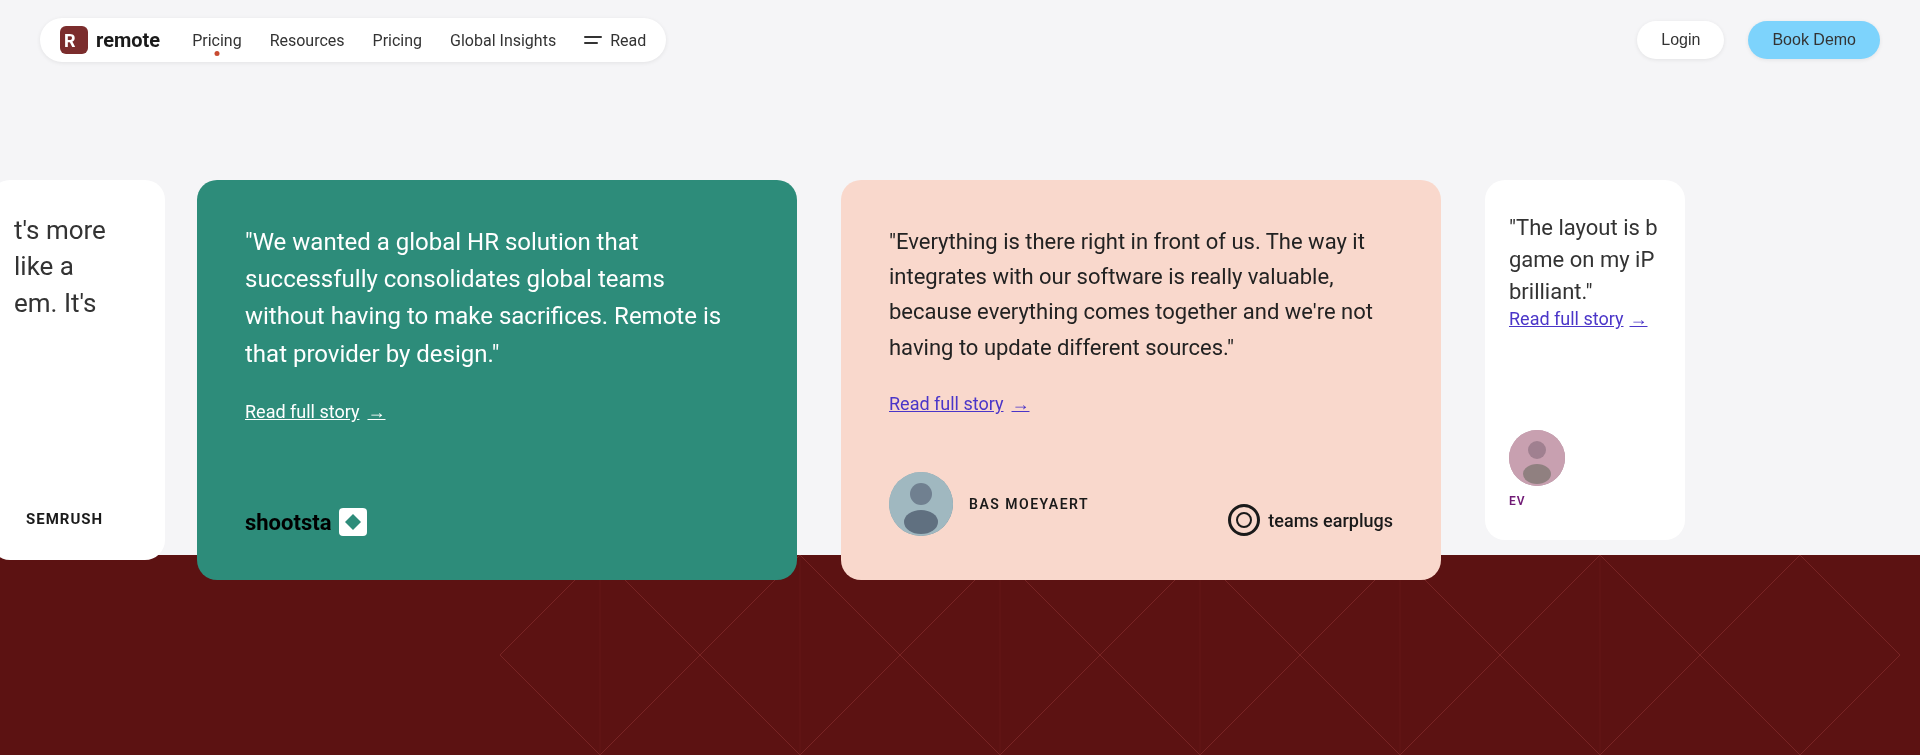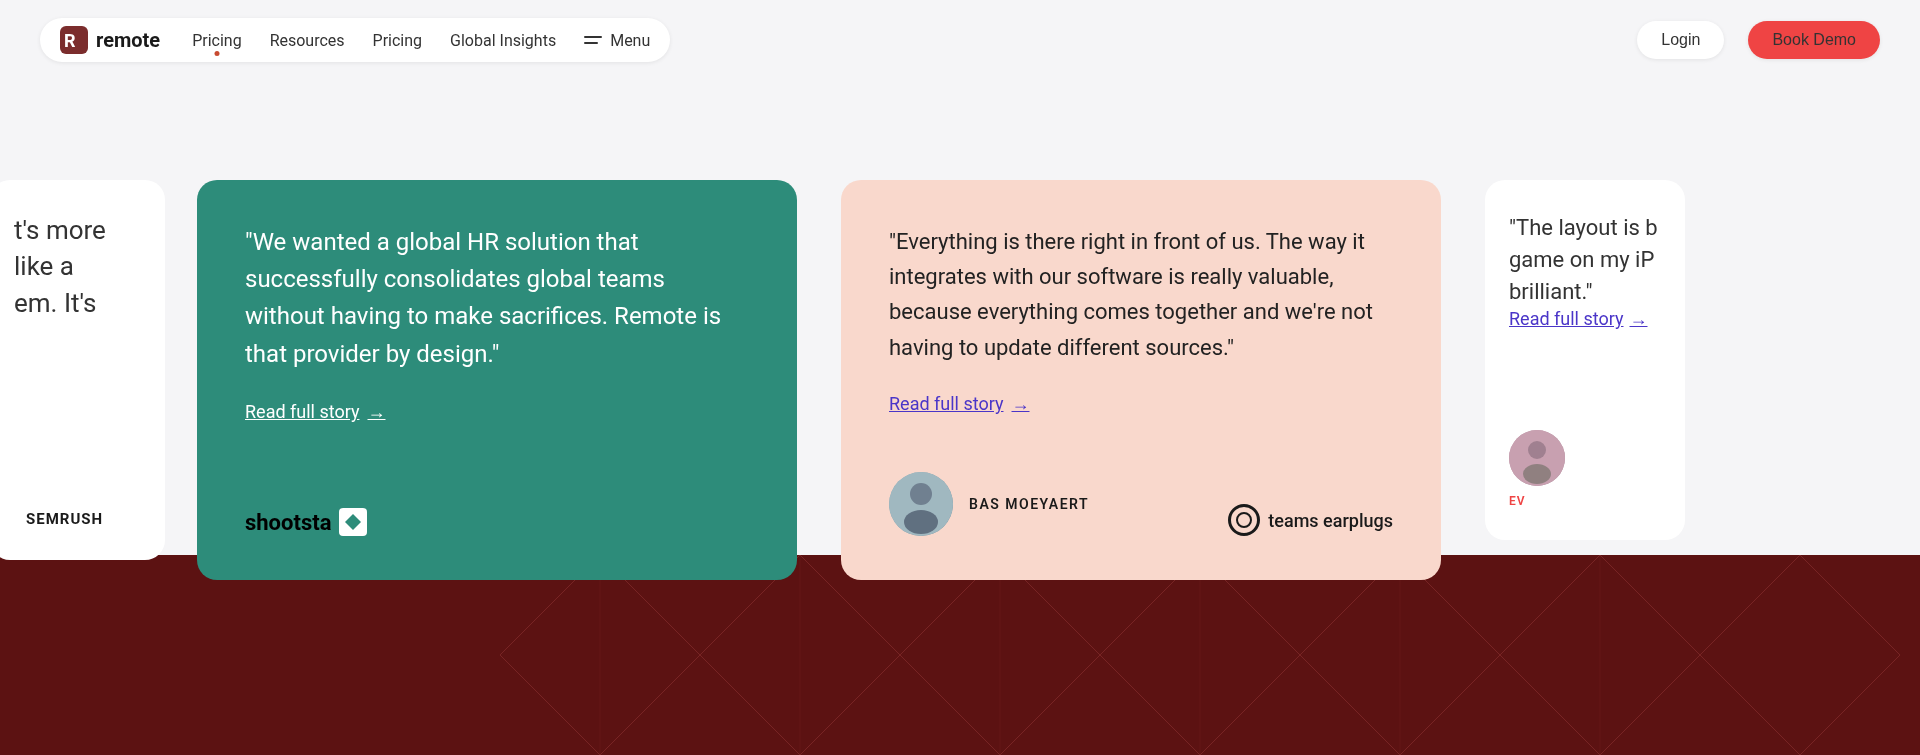--- a/index.html
+++ b/index.html
@@ -101,21 +101,21 @@
       background: #fff;
       border-radius: 50px;
       padding: 10px 24px;
       font-size: 16px;
       color: #333;
       cursor: pointer;
       border: none;
       box-shadow: 0 1px 4px rgba(0,0,0,0.08);
     }
     .btn-demo {
-      background: #ef4444;
+      background: #7dd3fc;
       border-radius: 50px;
       padding: 10px 24px;
       font-size: 16px;
       color: #333;
       cursor: pointer;
       border: none;
       box-shadow: 0 1px 4px rgba(0,0,0,0.08);
     }
 
     
@@ -377,21 +377,21 @@
       display: flex;
       align-items: center;
       justify-content: center;
       font-size: 20px;
       margin-top: auto;
     }
     .partial-name {
       font-size: 12px;
       font-weight: 600;
       letter-spacing: 1px;
-      color: #ef4444;
+      color: #701a75;
       margin-top: 8px;
       text-transform: uppercase;
     }
   </style>
 </head>
 <body>
 
 <nav class="navbar">
   <div class="nav-pill">
 
@@ -414,21 +414,21 @@
         <span>Pricing</span>
       </a>
       <a class="nav-link" href="#">
         <span>Global Insights</span>
       </a>
       <div class="menu-btn">
         <div class="hamburger">
           <span></span>
           <span></span>
         </div>
-        <span>Menu</span>
+        <span>Read</span>
       </div>
     </div>
   </div>
 
   <div class="nav-right">
     <button class="btn-login">Login</button>
     <button class="btn-demo">Book Demo</button>
   </div>
 </nav>
 

